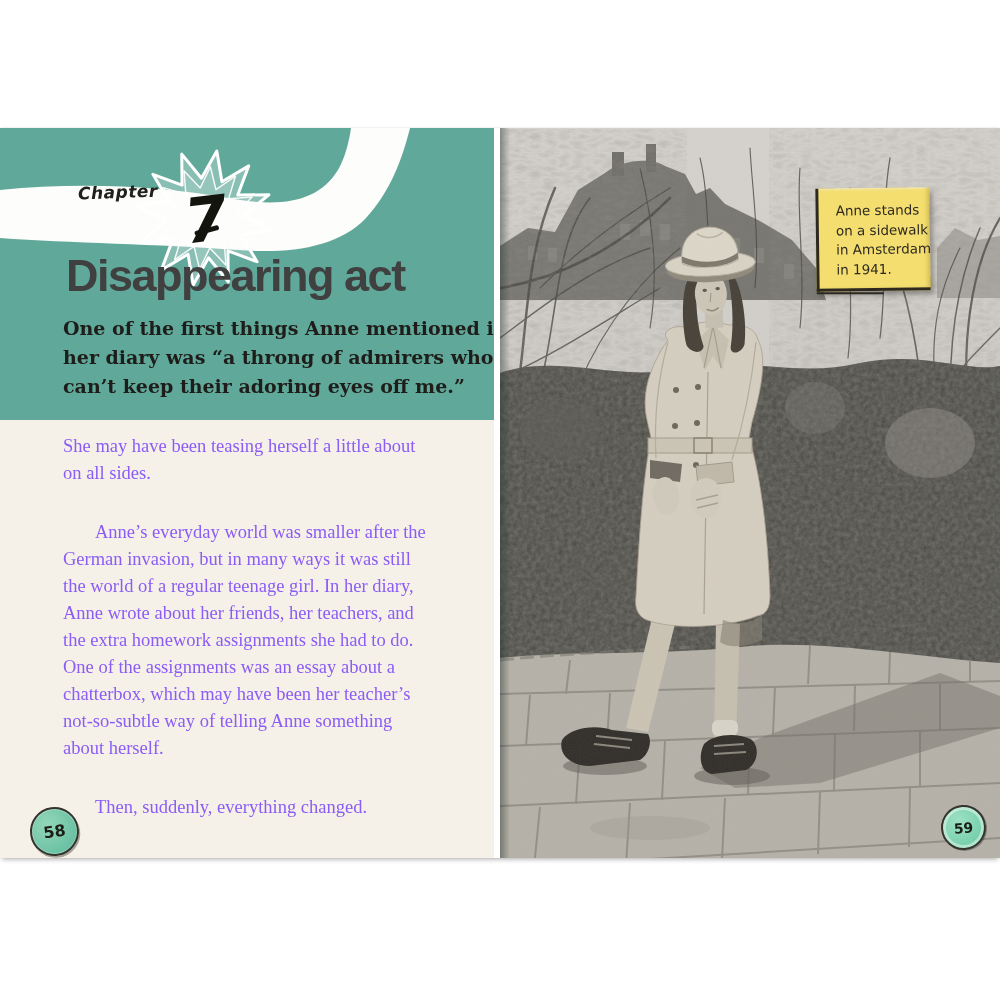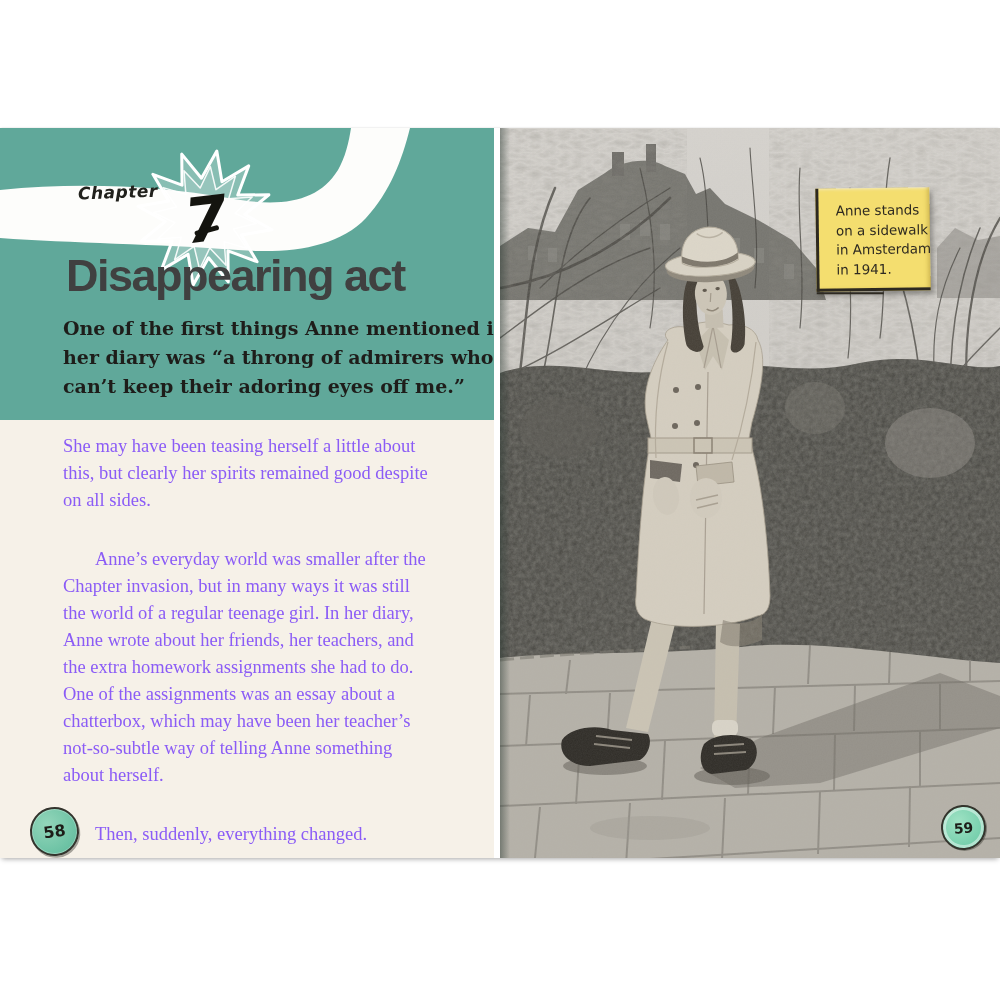--- a/index.html
+++ b/index.html
@@ -77,24 +77,23 @@
         <h1 class="page-title">Disappearing act</h1>
         <div class="intro">
           <div class="intro-line">One of the first things Anne mentioned in</div>
           <div class="intro-line">her diary was “a throng of admirers who</div>
           <div class="intro-line">can’t keep their adoring eyes off me.”</div>
         </div>
       </div>
 
       <div class="body-text">
         <div class="body-line">She may have been teasing herself a little about</div>
-        <div class="body-line">this, but clearly her spirits remained good despite</div>
         <div class="body-line">on all sides.</div>
         <div class="body-line indent">Anne’s everyday world was smaller after the</div>
-        <div class="body-line">Chapter invasion, but in many ways it was still</div>
+        <div class="body-line">German invasion, but in many ways it was still</div>
         <div class="body-line">the world of a regular teenage girl. In her diary,</div>
         <div class="body-line">Anne wrote about her friends, her teachers, and</div>
         <div class="body-line">the extra homework assignments she had to do.</div>
         <div class="body-line">One of the assignments was an essay about a</div>
         <div class="body-line">chatterbox, which may have been her teacher’s</div>
         <div class="body-line">not-so-subtle way of telling Anne something</div>
         <div class="body-line">about herself.</div>
         <div class="body-line indent">Then, suddenly, everything changed.</div>
       </div>
 

